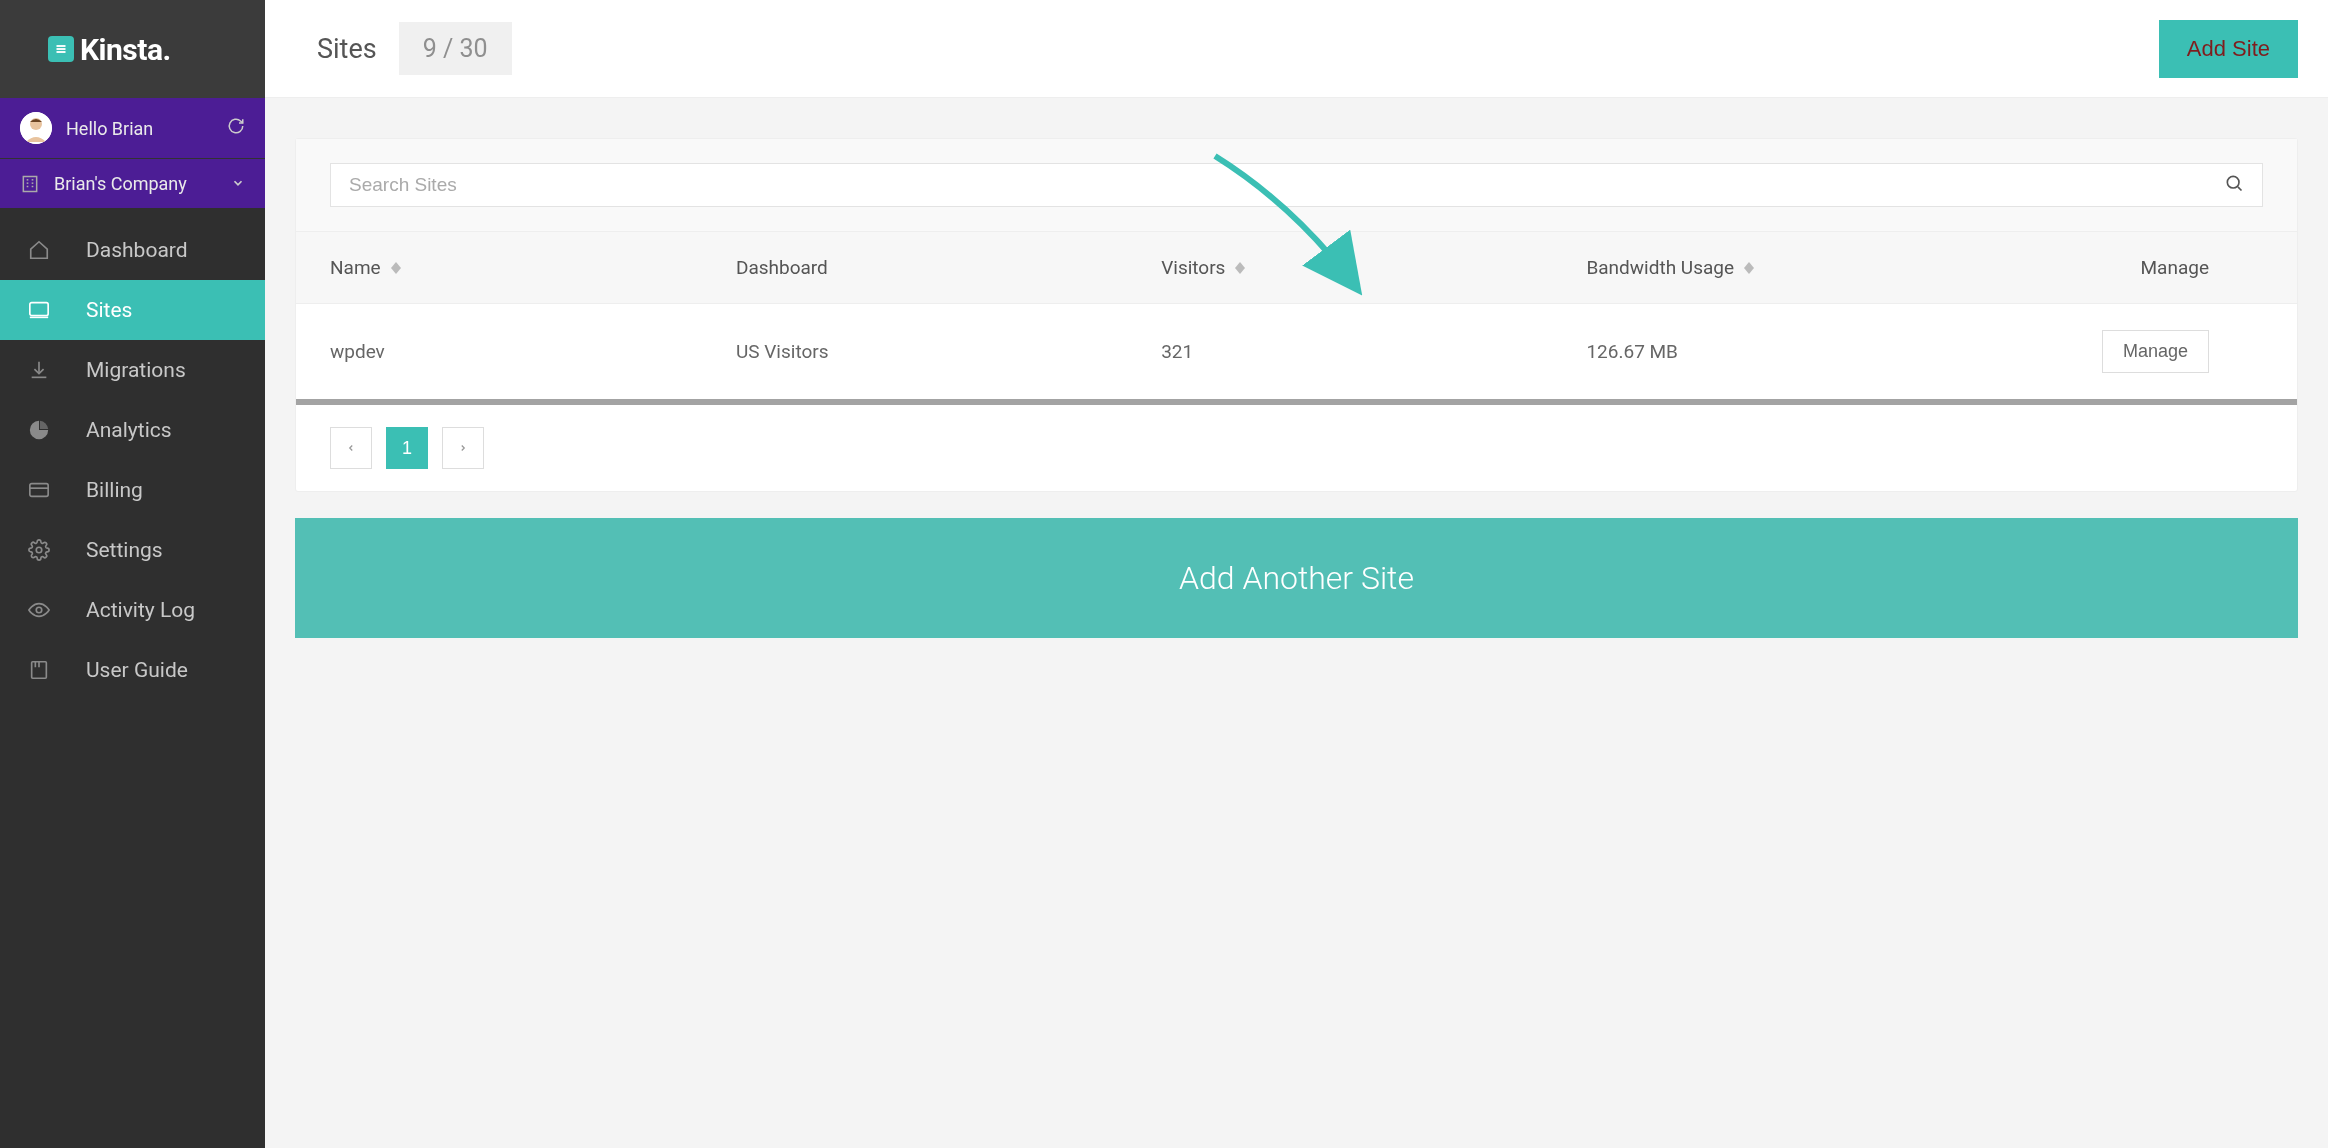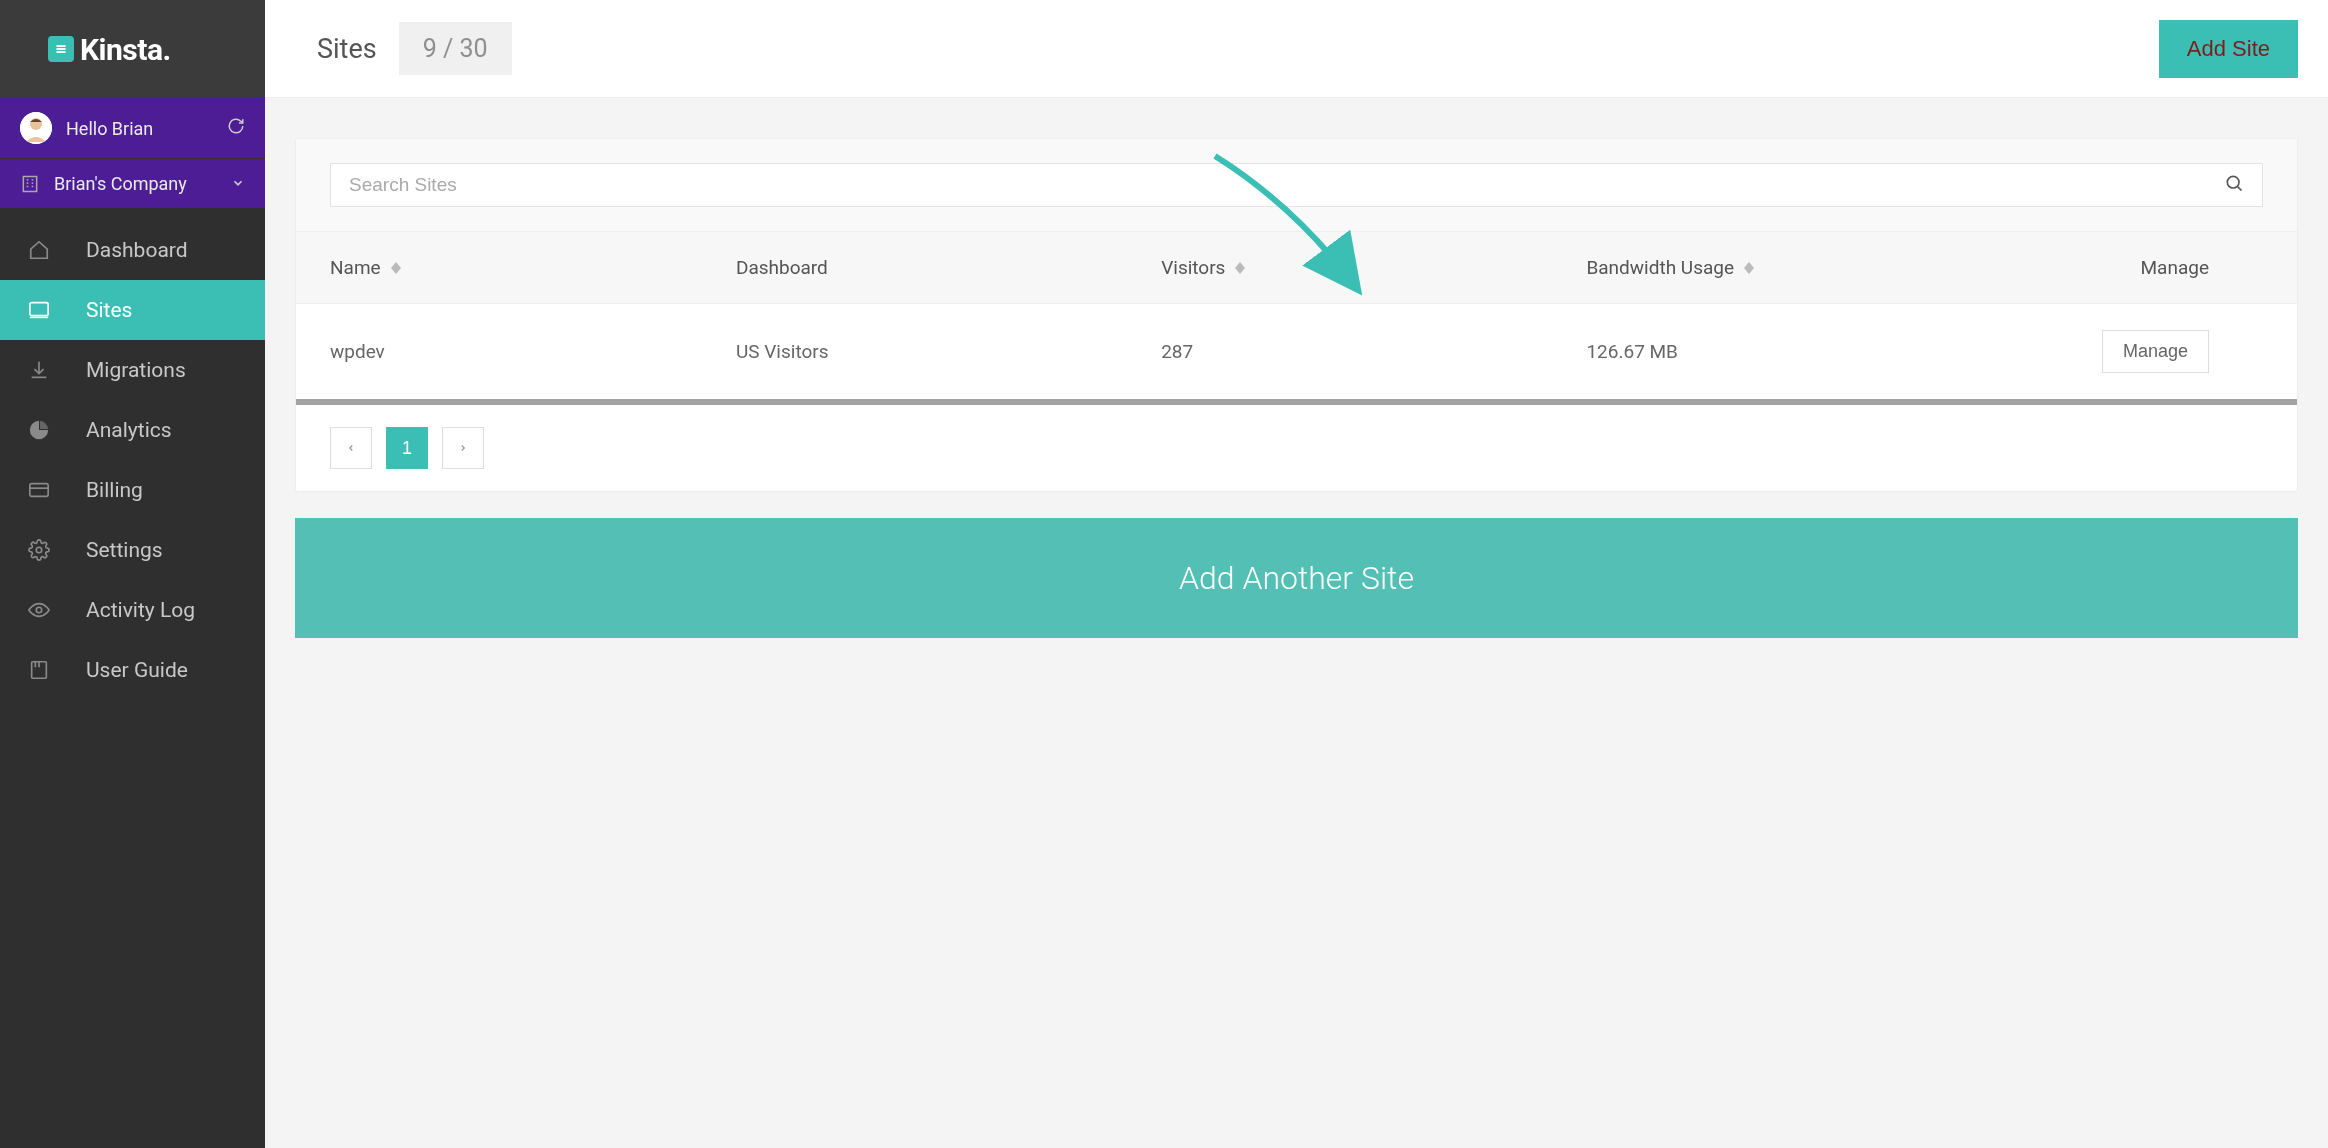--- a/index.html
+++ b/index.html
@@ -366,21 +366,21 @@
             </span>
           </div>
           <div class="col col-manage">
             <span>Manage</span>
           </div>
         </div>
 
         <div class="tbody-row">
           <div class="col col-name">wpdev</div>
           <div class="col col-location">US Visitors</div>
-          <div class="col col-visitors">287</div>
+          <div class="col col-visitors">321</div>
           <div class="col col-bandwidth">126.67 MB</div>
           <div class="col col-manage">
             <button class="manage-btn">Manage</button>
           </div>
         </div>
 
         <div class="pagination">
           <button class="page-btn">
             <svg width="10" height="10" viewBox="0 0 24 24" fill="none" stroke="currentColor" stroke-width="3">
                 <polyline points="15 18 9 12 15 6"></polyline>

